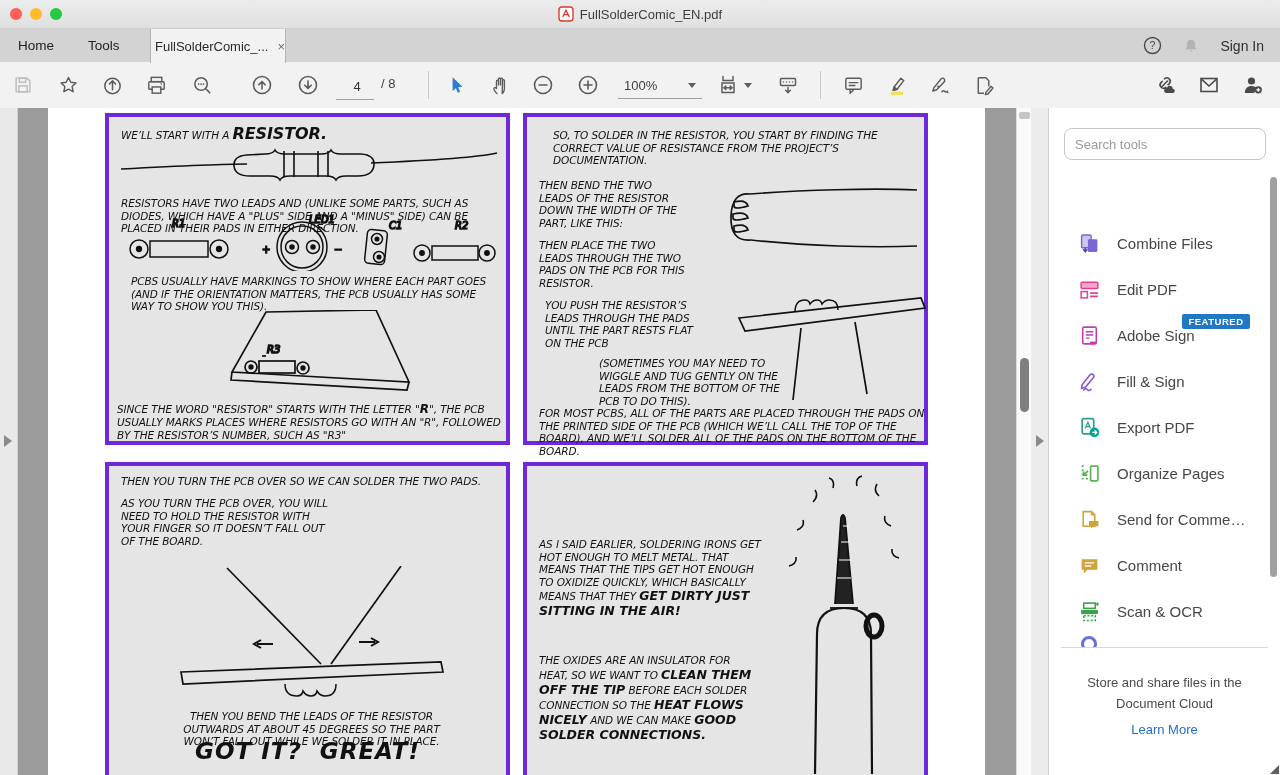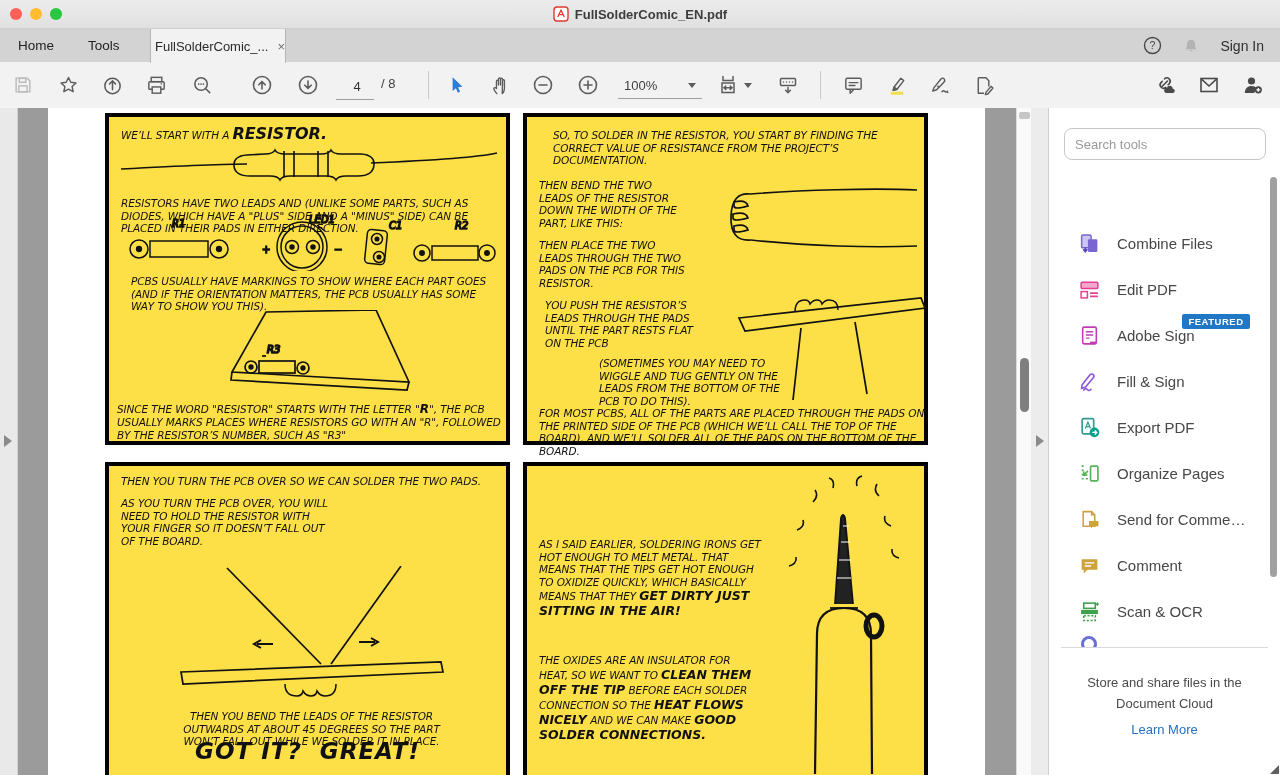--- a/index.html
+++ b/index.html
@@ -5,21 +5,21 @@
   html,body{margin:0;padding:0;background:#888;}
   #app{position:relative;width:1280px;height:775px;overflow:hidden;background:#fff;
        font-family:"Liberation Sans",sans-serif;}
   
   .titlebar{position:absolute;top:0;left:0;right:0;height:28px;
     background:linear-gradient(#ececec,#e0e0e0);border-bottom:1px solid #cfcfcf;
     display:flex;align-items:center;justify-content:center;}
   .lights{position:absolute;left:10px;top:8px;display:flex;gap:8px;}
   .light{width:12px;height:12px;border-radius:50%;}
   .light.red{background:#ff5f57}.light.yellow{background:#febc2e}.light.green{background:#28c840}
-  .wintitle{display:flex;align-items:center;gap:6px;font-size:13px;font-weight:bold;color:#3d3d3d;}
+  .wintitle{display:flex;align-items:center;gap:6px;font-size:13px;font-weight:normal;color:#3d3d3d;}
   
   .tabbar{position:absolute;top:29px;left:0;right:0;height:33px;background:#d3d3d3;
     border-bottom:1px solid #b9b9b9;}
   .navtab{position:absolute;top:0;height:33px;display:flex;align-items:center;
     font-size:13.5px;color:#222;padding:0 10px;}
   .doc-tab{position:absolute;left:150px;top:0;width:134px;height:34px;background:#f2f2f2;
     border-left:1px solid #b5b5b5;border-right:1px solid #b5b5b5;z-index:2;
     display:flex;align-items:center;justify-content:flex-end;gap:9px;font-size:13px;color:#2a2a2a;}
   .tab-close{color:#6e6e6e;font-size:13px;cursor:default;}
   .tab-right{position:absolute;right:16px;top:0;height:33px;display:flex;align-items:center;gap:20px;}
@@ -38,21 +38,21 @@
     font-size:13px;color:#3f3f3f;}
   .caret{width:0;height:0;border-left:4px solid transparent;border-right:4px solid transparent;
     border-top:5px solid #5c5c5c;}
   
   .left-rail{position:absolute;top:108px;left:0;width:17px;bottom:0;background:#e9e9e9;
     border-right:1px solid #d2d2d2;}
   .tri-r{width:0;height:0;border-top:6px solid transparent;border-bottom:6px solid transparent;
     border-left:8px solid #8a8a8a;}
   .viewport{position:absolute;top:108px;left:18px;width:998px;bottom:0;background:#9b9b9b;}
   .page{position:absolute;left:30px;top:0;width:937px;height:667px;background:#fff;}
-  .panel{position:absolute;background:#fde047;border:4px solid #000000;box-sizing:border-box;}
+  .panel{position:absolute;background:#e5e5e5;border:4px solid #6d28d9;box-sizing:border-box;}
   .cx{position:absolute;font:italic 10.5px/1.2 "DejaVu Sans",sans-serif;color:#111;
     letter-spacing:-0.1px;}
   .cx b{font-size:12.5px;letter-spacing:0;}
   .big-word{font-style:italic;font-weight:bold;font-size:16px;}
   .tagline{position:absolute;font:italic bold 23px "DejaVu Sans",sans-serif;color:#111;
     white-space:pre;letter-spacing:1px;}
   .comic-svg{position:absolute;}
   .comic-svg text{font:italic 10px "DejaVu Sans",sans-serif;fill:#111;}
   .vscroll{position:absolute;top:108px;left:1016px;width:15px;bottom:0;background:#fafafa;
     border-left:1px solid #dcdcdc;}

